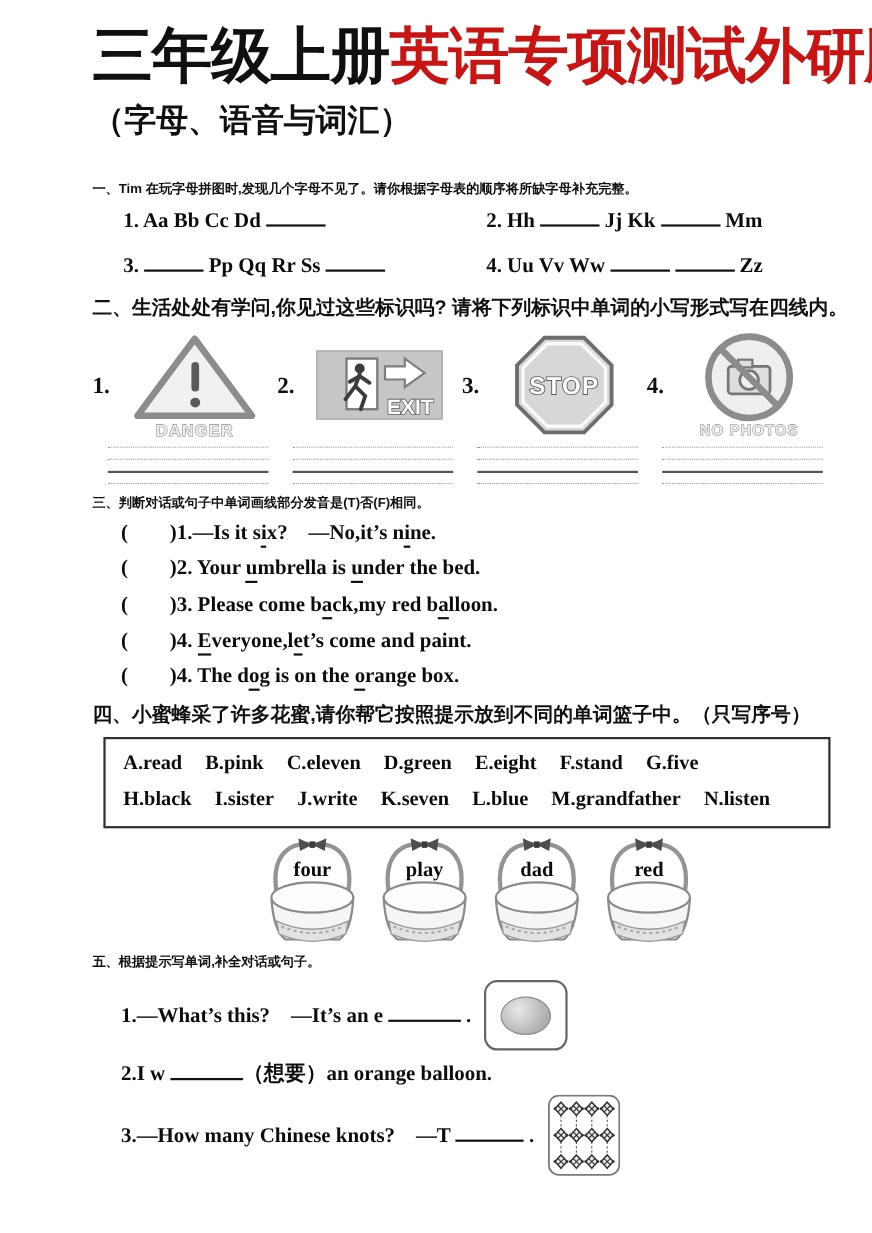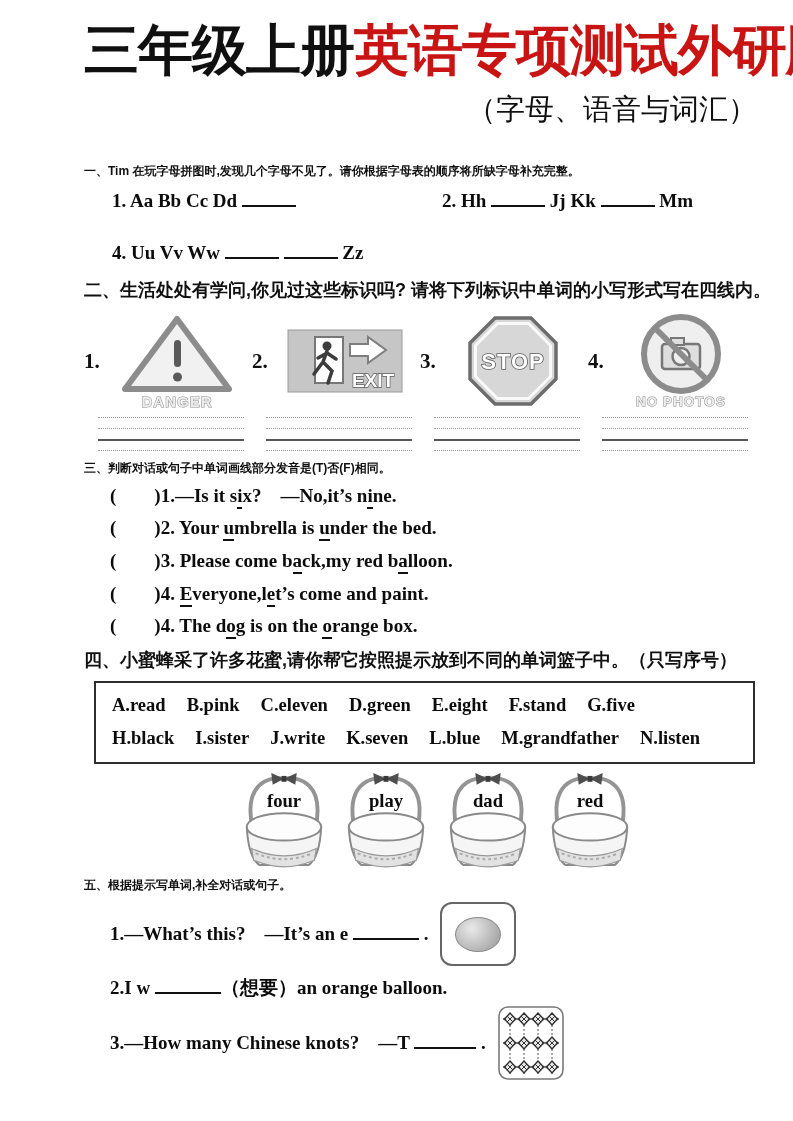--- a/index.html
+++ b/index.html
@@ -5,34 +5,34 @@
   * { box-sizing: border-box; margin: 0; padding: 0; }
   body { background: #888; font-family: "Liberation Sans", sans-serif; }
   .page { width: 793px; height: 1121px; margin: 0 auto; background: #fff; color: #101010;
           overflow: hidden; position: relative; }
   .inner { padding: 22px 36px 0 84px; }
 
   
   .title { text-align: center; font-weight: 900; font-size: 55px; line-height: 1.05;
            letter-spacing: -1px; white-space: nowrap; }
   .title .red { color: #c91414; }
-  .subtitle { text-align: right; font-weight: 400; font-size: 29px; margin-top: 10px; }
+  .subtitle { text-align: left; font-weight: 700; font-size: 29px; margin-top: 10px; }
 
   
   .sec { margin-top: 10px; }
   .sec-h { font-weight: 700; font-size: 12px; line-height: 1.55; padding-left: 28px; text-indent: -28px; }
   .nowrap { white-space: nowrap; }
 
   
   .ex { font-family: "Liberation Serif", serif; font-weight: 700; font-size: 19px; color: #0c0c0c; }
   .blank { display: inline-block; width: 54px; height: 0.85em; border-bottom: 2px solid #111; }
   .u { border-bottom: 2px solid #111; padding-bottom: 1px; }
 
   
-  .s1-grid { display: grid; grid-template-columns: 330px auto; row-gap: 22px;
+  .s1-grid { display: grid; grid-template-columns: 330px auto; row-gap: 11px;
              margin: 6px 0 0 28px; line-height: 1.55; }
 
   
   .signs { display: flex; margin-top: 6px; }
   .sign { width: 168px; }
   .sign-top { display: flex; align-items: center; height: 100px; }
   .sign-num { font-family: "Liberation Serif", serif; font-weight: 700; font-size: 21px; margin-right: 3px; }
   .icon-col { flex: 1; display: flex; flex-direction: column; align-items: center; }
   .guide { width: 146px; margin: 6px 0 0 14px; }
   .g-line { height: 11px; border-top: 1.5px dotted #9a9a9a; }
@@ -69,20 +69,21 @@
     <div class="title">
       <span>三年级上册</span><span class="red" style="color: rgb(201, 20, 20);">英语专项测试外研版</span>
     </div>
     <div class="subtitle">（字母、语音与词汇）</div>
 
     <div class="sec" style="margin-top:32px">
       <div class="sec-h">一、Tim 在玩字母拼图时,发现几个字母不见了。请你根据字母表的顺序将所缺字母补充完整。</div>
       <div class="s1-grid ex">
         <div><span>1. Aa Bb Cc Dd </span><span class="blank"></span></div>
         <div><span>2. Hh </span><span class="blank"></span><span> Jj Kk </span><span class="blank"></span><span> Mm</span></div>
+        <div><span>3. </span><span class="blank"></span><span> Pp Qq Rr Ss </span><span class="blank"></span></div>
         <div><span>4. Uu Vv Ww </span><span class="blank"></span><span> </span><span class="blank"></span><span> Zz</span></div>
       </div>
     </div>
 
     <div class="sec">
       <div class="sec-h nowrap" style="font-size:18px">二、生活处处有学问,你见过这些标识吗? 请将下列标识中单词的小写形式写在四线内。</div>
       <div class="signs">
 
         <div class="sign">
           <div class="sign-top">

